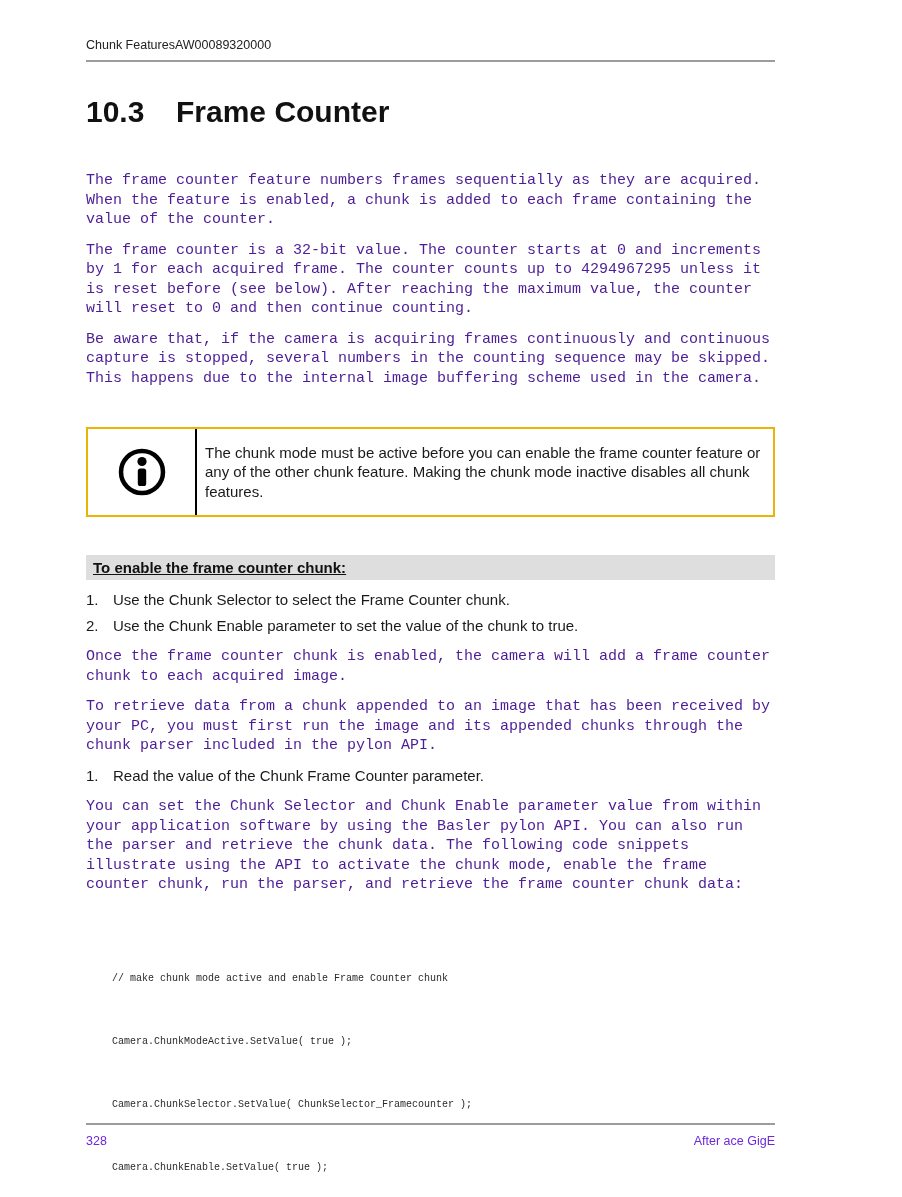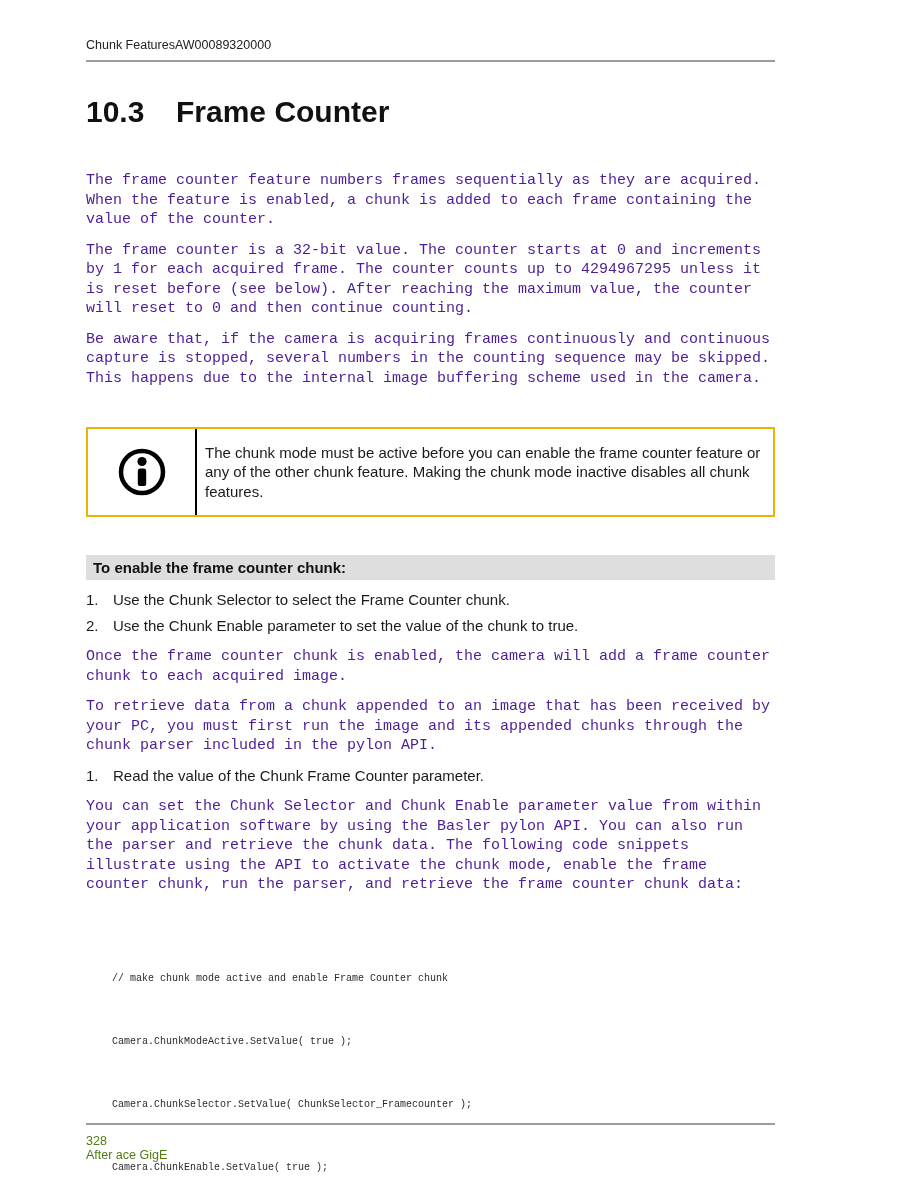--- a/index.html
+++ b/index.html
@@ -78,20 +78,21 @@
   .section-bar {
     margin-top: 38px;
     background: #dedede;
     height: 25px;
     display: flex;
     align-items: center;
     padding-left: 7px;
     font-size: 15px;
     font-weight: bold;
     color: #111;
+    text-decoration: underline;
   }
   .section-bar.second { margin-top: 30px; }
   
   .steps { margin-top: 10px; }
   .step {
     display: flex;
     font-size: 15px;
     line-height: 19.5px;
     margin-top: 6px;
   }
@@ -111,22 +112,21 @@
   .footer {
     position: absolute;
     left: 86px;
     width: 689px;
     top: 1123px;
     border-top: 2px solid #9c9c9c;
     display: flex;
     justify-content: space-between;
     padding-top: 9px;
     font-size: 12.5px;
-    color: #4d7c0f;
-    flex-direction: column;
+    color: #6d28d9;
   }
 </style>
 </head>
 <body>
 
 <div class="page">
 
   <div class="header">
     <span>Chunk Features</span>
     <span>AW00089320000</span>

